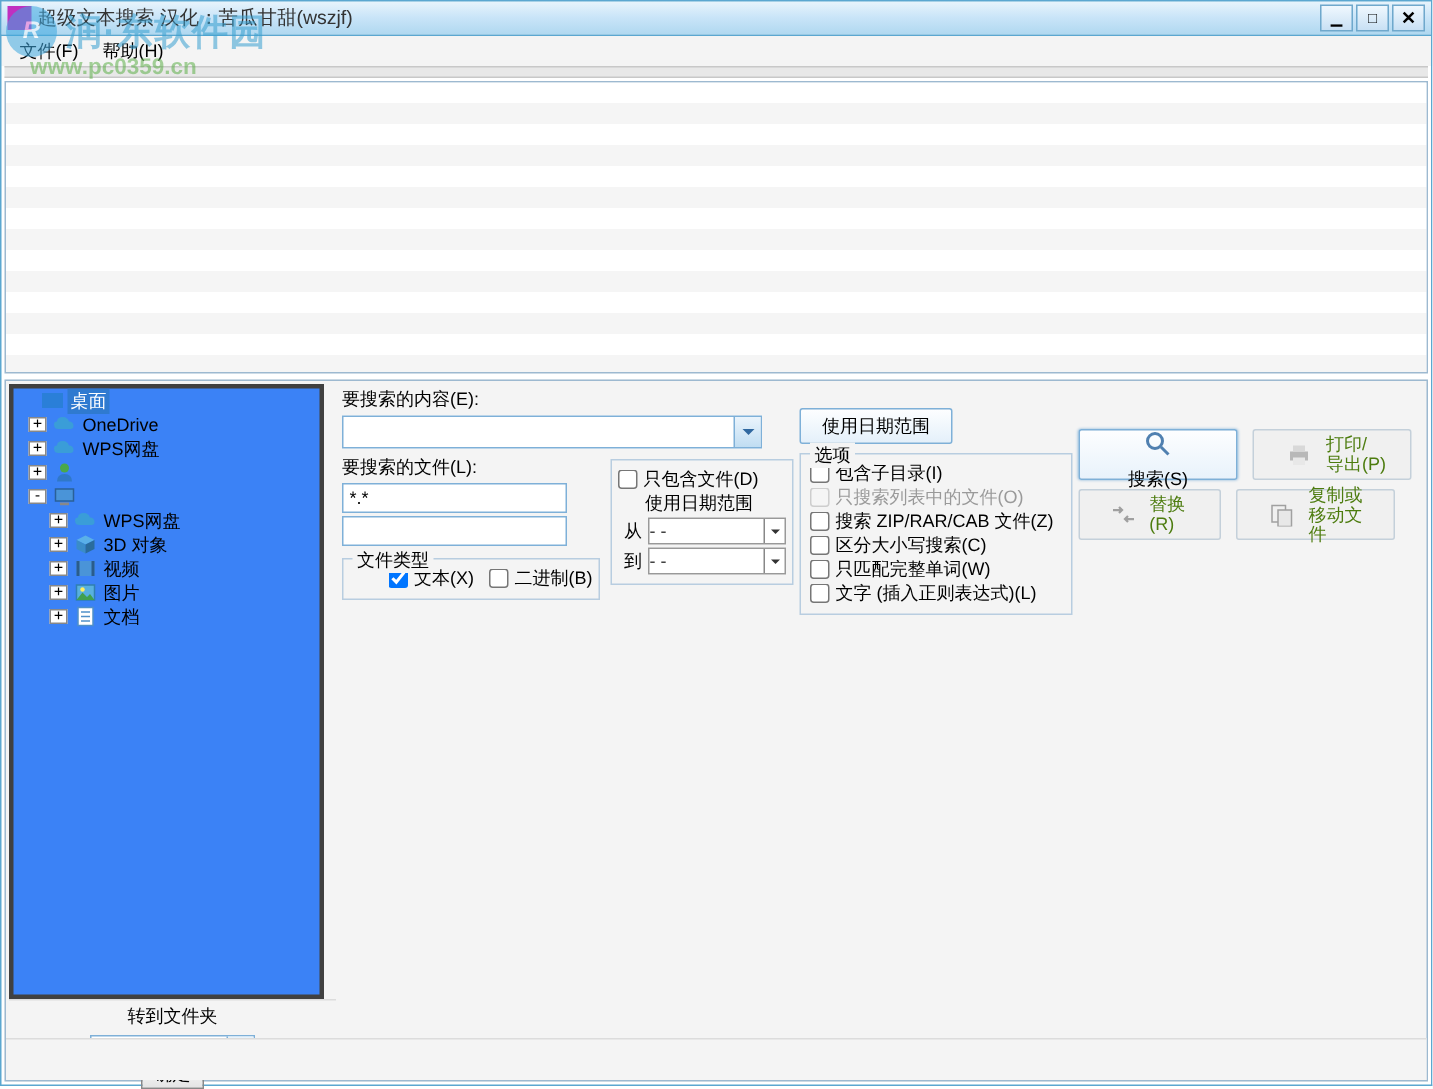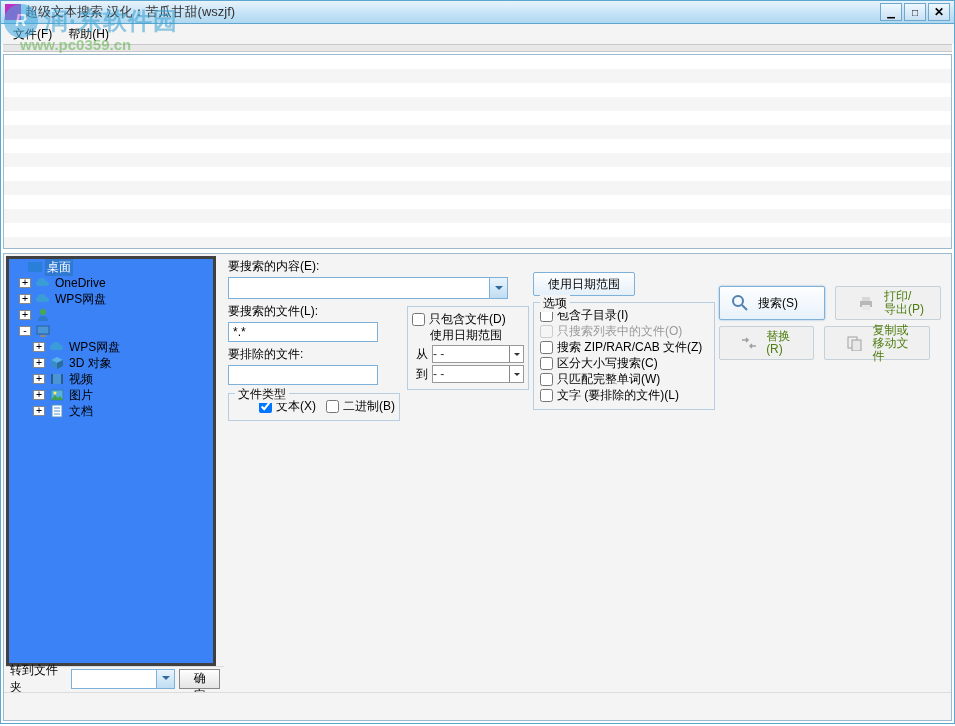--- a/index.html
+++ b/index.html
@@ -66,37 +66,37 @@
 
 .groupbox { border:1px solid #b8cde0; padding:4px 6px 6px 6px; position:relative; margin-top:6px; }
 .groupbox .legend { position:absolute; top:-8px; left:6px; background:#f4f4f4; padding:0 3px; font-size:12px; }
 
 .chk-row { display:flex; align-items:center; gap:4px; height:16px; }
 .chk-row input[type=checkbox]{ width:13px; height:13px; }
 .chk-row.disabled { color:#9a9a9a; }
 .chk-row label { font-size:12px; white-space:nowrap; }
 
 .big-btn { height:34px; border:1px solid #7eb0d8; background:linear-gradient(to bottom,#fdfeff,#e8f2fb); display:flex; align-items:center; gap:8px; padding:0 10px; cursor:pointer; border-radius:2px; }
-.big-btn.primary { box-shadow:0 0 2px #7eb0d8; }
+.big-btn.primary { box-shadow:0 0 2px #7eb0d8;flex-direction:column; }
 .big-btn.disabled { color:#4d7c0f; border-color:#c4d0da; background:#f0f0f0; cursor:default;padding-left:20px; }
 .big-btn .btn-icon { width:20px; height:20px; display:flex; align-items:center; justify-content:center; }
 .big-btn .btn-text { font-size:12px; line-height:13px; }
 .btn-row { display:flex; gap:10px; }
 
 .insert-regex-btn { height:24px; border:1px solid #7eb0d8; background:linear-gradient(to bottom,#fdfeff,#e4f0fa); padding:0 14px; display:inline-flex; align-items:center; cursor:pointer; border-radius:2px; align-self:flex-start; margin-top:16px; }
 
 .date-group { border:1px solid #b8cde0; padding:4px 4px 6px 4px; margin-top:0;}
 .date-row { display:flex; align-items:center; gap:4px; margin-top:2px; }
 .date-row .dlbl { width:16px; text-align:right; }
 .date-combo { flex:1; height:18px; border:1px solid #999; background:#fff; display:flex; align-items:center; justify-content:center; font-size:11px; color:#333;}
 .date-combo .da { width:14px; border-left:1px solid #888; height:100%; display:flex; align-items:center; justify-content:center; margin-left:auto; cursor:pointer;}
 .date-combo .da::after{ content:""; border:3px solid transparent; border-top-color:#333; margin-top:3px;}
 
 
-.goto-row { height:24px; display:flex; align-items:center; gap:4px; padding:2px 4px; border-top:1px solid #dcdcdc; }
+.goto-row { height:24px; display:flex; align-items:center; gap:4px; padding:2px 4px; border-top:1px solid #dcdcdc;flex-direction:column; }
 .goto-row .combo { width:110px; height:20px; }
 .goto-row button { height:20px; padding:0 8px; border:1px solid #888; background:linear-gradient(to bottom,#fefefe,#e4e4e4); cursor:pointer; }
 
 
 .statusbar { height:28px; border-top:1px solid #dcdcdc; background:#f4f4f4; }
 
 
 .watermark { position:absolute; top:4px; left:4px; pointer-events:none; opacity:0.55; }
 .watermark .wm-logo { display:flex; align-items:center; gap:6px; }
 .watermark .wm-circle { width:34px; height:34px; border-radius:50%; background:#3fa9e0; display:flex; align-items:center; justify-content:center; color:#fff; font-weight:bold; font-style:italic; font-size:16px;}
@@ -244,21 +244,20 @@
       </div>
 
       <div class="form-col1">
         <div class="lbl">要搜索的内容(E):</div>
         <div class="combo" style="width:280px">
           <span class="cb-text"></span>
             <span class="cb-arrow"></span>
         </div>
         <div class="lbl">要搜索的文件(L):</div>
         <input class="txt-input" style="width: 150px;" value="*.*">
-        <div class="lbl">要排除的文件:</div>
         <input class="txt-input" style="width: 150px;">
         <div class="groupbox" style="width:172px">
           <span class="legend">文件类型</span>
           <div style="display:flex; gap:10px;margin-left:24px;">
             <div class="chk-row">
                 <input type="checkbox" checked="" style="">
                 <label><span>文本(X)</span></label>
               </div>
             <div class="chk-row">
                 <input type="checkbox" style="">
@@ -315,21 +314,21 @@
           <div class="chk-row">
               <input type="checkbox" style="">
               <label>区分大小写搜索(C)</label>
             </div>
           <div class="chk-row">
               <input type="checkbox" style="">
               <label>只匹配完整单词(W)</label>
             </div>
           <div class="chk-row">
               <input type="checkbox" style="">
-              <label>文字 (要排除的文件)(L)</label>
+              <label>文字 (插入正则表达式)(L)</label>
             </div>
         </div>
       </div>
 
       <div class="form-col4">
         <div class="btn-row">
           <div class="big-btn primary" style="width:106px">
             <span class="btn-icon">
                 <svg width="18" height="18">
                   <circle cx="7" cy="7" r="5" fill="none" stroke="#5080b0" stroke-width="2"></circle>

